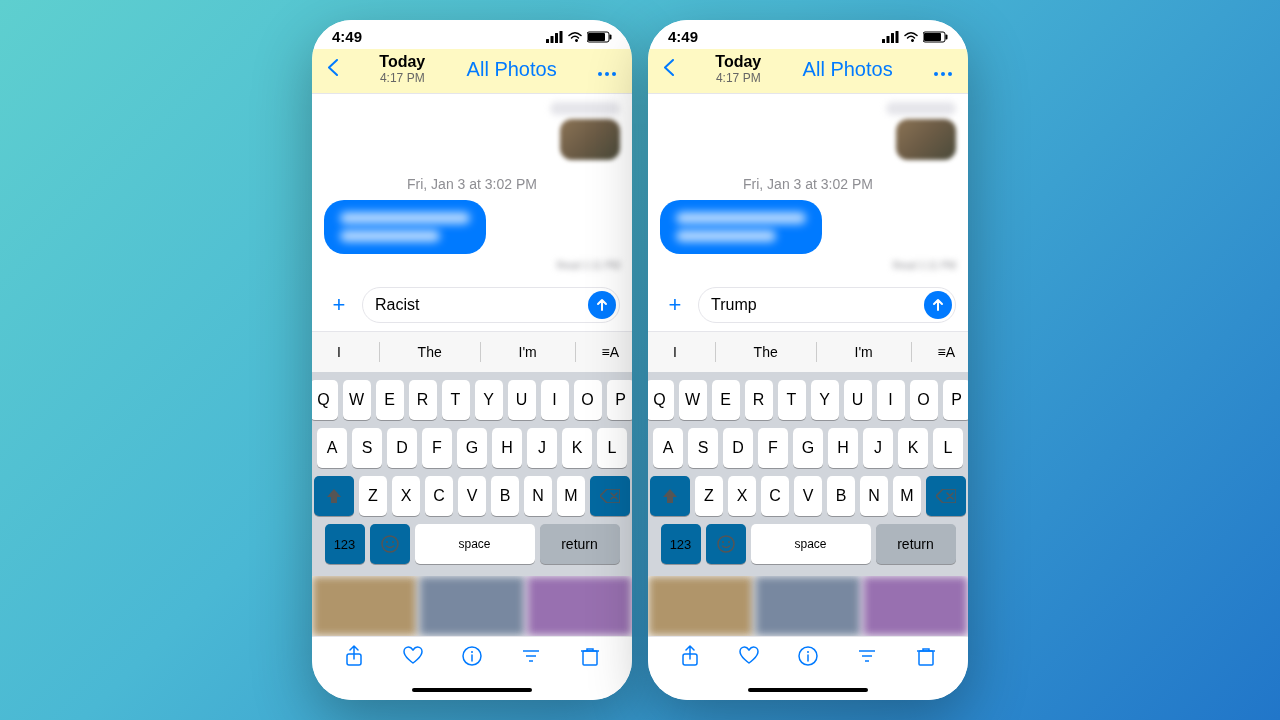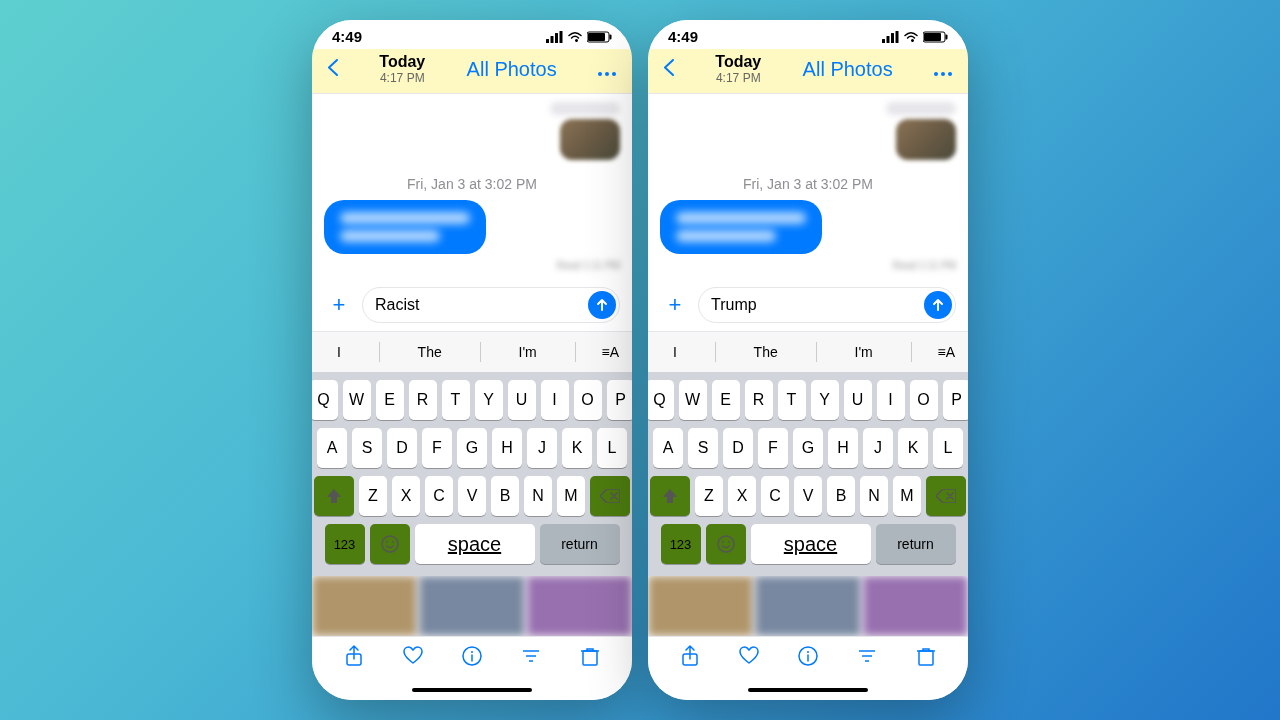--- a/index.html
+++ b/index.html
@@ -276,43 +276,42 @@
       font-size: 16px;
       font-weight: 400;
       color: #000;
       cursor: pointer;
       box-shadow: 0 1px 0 rgba(0,0,0,0.3);
       flex: 1;
       max-width: 30px;
     }
 
     .key-special {
-      background: #4d7c0f;
+      background: #0369a1;
       color: #000;
       font-size: 13px;
       min-width: 40px;
       max-width: 44px;
     }
 
     .key-shift {
       min-width: 40px;
       max-width: 44px;
     }
 
     .key-delete {
       min-width: 40px;
       max-width: 44px;
     }
 
     .key-space {
       flex: 4;
       max-width: 200px;
-      font-size: 20px;
-      color: #000;
-      text-decoration: underline;
+      font-size: 12px;
+      color: #000;
     }
 
     .key-return {
       flex: 2;
       max-width: 80px;
       background: #adb5bd;
       font-size: 14px;
     }
 
     

